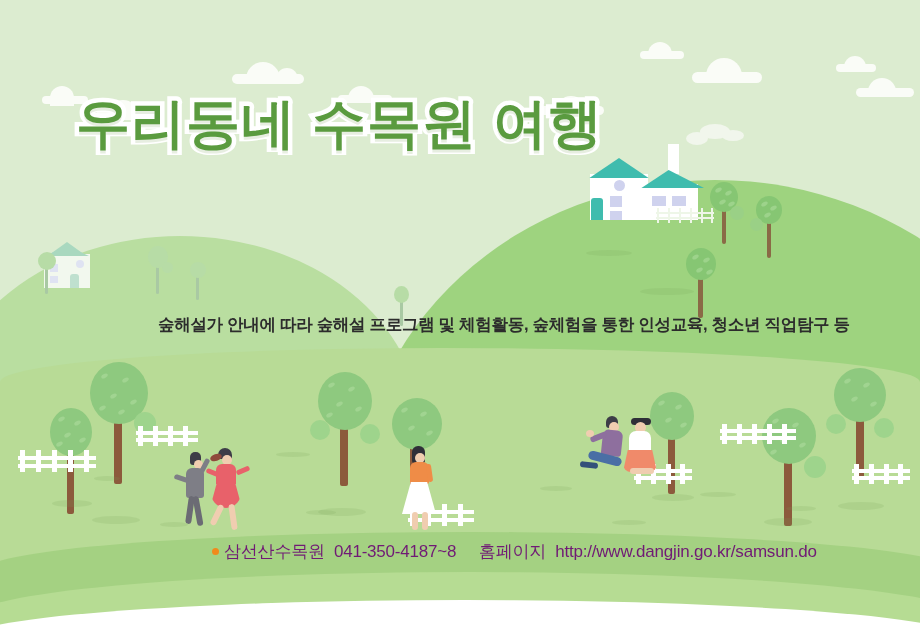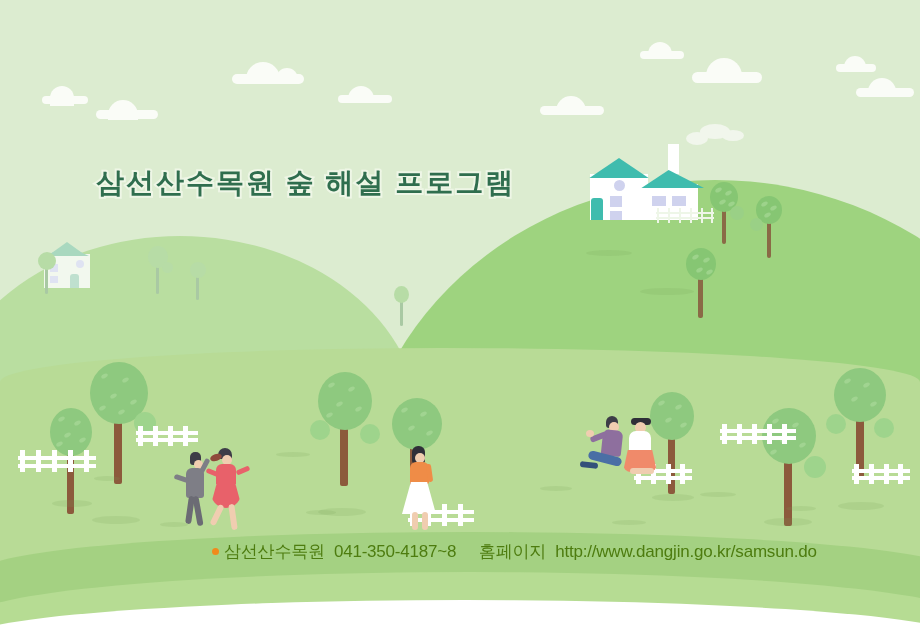--- a/index.html
+++ b/index.html
@@ -126,21 +126,21 @@
     text-shadow:3px 3px 0 rgba(214,128,40,.55);
     white-space:nowrap;
   }
   .desc{
     position:absolute;left:158px;top:314px;
     font-size:16.5px;font-weight:bold;color:#2c2c2c;
     letter-spacing:-.3px;white-space:nowrap;
   }
   .footer{
     position:absolute;left:224px;top:540px;
-    font-size:17px;color:#4d7c0f;letter-spacing:-.2px;white-space:nowrap;
+    font-size:17px;color:#701a75;letter-spacing:-.2px;white-space:nowrap;
   }
   .footer .dot{
     position:absolute;left:-12px;top:8px;width:7px;height:7px;
     border-radius:50%;background:#f08a1c;
   }
   .footer .gap{display:inline-block;width:18px;}
 </style>
 </head>
 <body>
 
@@ -493,21 +493,22 @@
     <span style="left:9px;top:4px;width:11px;height:11px;background:#f0cdb0;border-radius:50%;"></span>
     <span style="left:3px;top:13px;width:22px;height:22px;background:#ffffff;border-radius:7px 7px 2px 2px;"></span>
     <span style="left:-3px;top:32px;width:34px;height:22px;background:#f08a6a;border-radius:0 0 8px 8px;clip-path:polygon(14% 0,86% 0,100% 100%,0 100%);"></span>
     <span style="left:4px;top:50px;width:24px;height:6px;background:#f0cdb0;border-radius:3px;"></span>
   </div>
 
   <div class="meadow-wave"></div>
   <div class="meadow-wave2"></div>
   <div class="bottom-white"></div>
 
-  <div class="subtitle">삼선산수목원 숲 해설 프로그램</div>
+  <div class="title">우리동네 수목원 여행</div>
+  <div class="desc">숲해설가 안내에 따라 숲해설 프로그램 및 체험활동, 숲체험을 통한 인성교육, 청소년 직업탐구 등</div>
 
   <div class="footer">
     <span class="dot"></span><span>삼선산수목원</span>
     <span>&nbsp;</span><span>041-350-4187~8</span>
     <span class="gap"></span><span>홈페이지</span>
     <span>&nbsp;</span><span>http://www.dangjin.go.kr/samsun.do</span>
   </div>
 
 </div>
 

